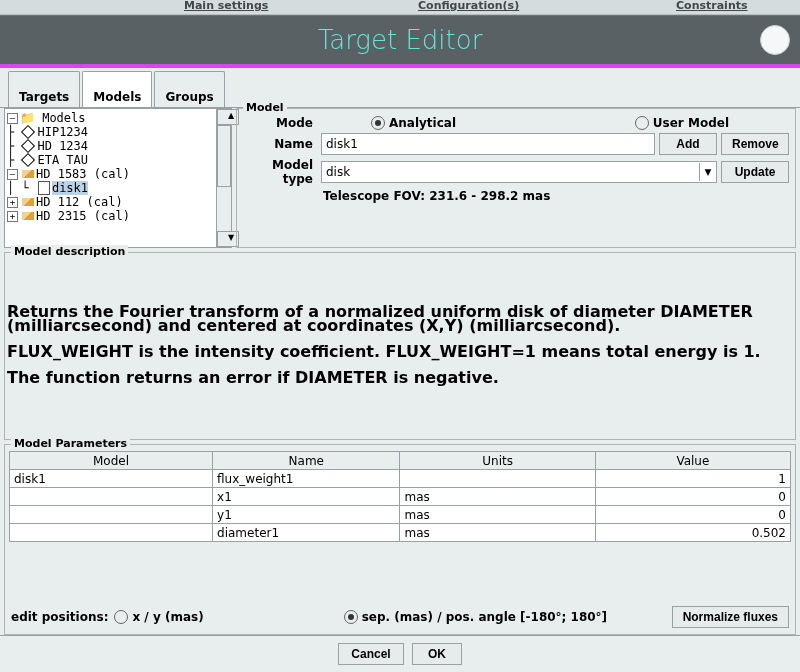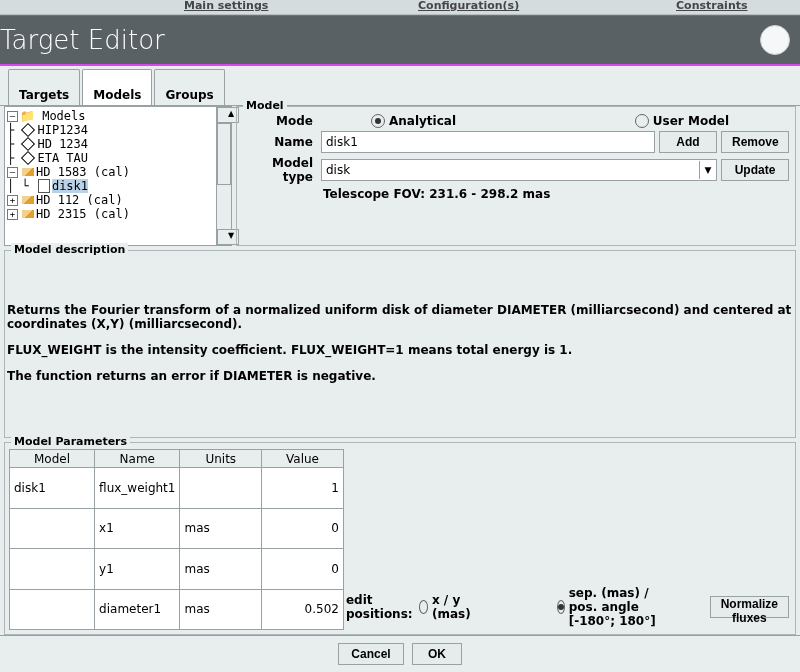--- a/index.html
+++ b/index.html
@@ -1,19 +1,19 @@
 <!DOCTYPE html>
 <html><head>
 <meta charset="utf-8">
 <style>
 html,body{margin:0;padding:0;font-family:"DejaVu Sans",Arial,sans-serif;font-size:12px;color:#000;background:#e8edee}
 .window{width:800px;height:672px;display:flex;flex-direction:column;background:#e8edee}
 .menubar{height:14px;background:#d5dcdd;border-bottom:1px solid #b6bdbe;display:flex;align-items:flex-start;font-size:11px;font-weight:bold;color:#44474a;position:relative}
 .menubar span{position:absolute;top:-1px;text-decoration:underline}
-.titlebar{height:48px;background:#5a6165;display:flex;align-items:center;color:#ffffff;font-size:26px;font-weight:300;position:relative;border-top:1px solid #6d7478;border-bottom:2px solid #d946ef}
+.titlebar{height:48px;background:#5a6165;display:flex;align-items:center;justify-content:center;color:#5eead4;font-size:26px;font-weight:300;position:relative;border-top:1px solid #6d7478;border-bottom:4px solid #d946ef}
 .titlebar .close{position:absolute;right:10px;top:9px;width:28px;height:28px;border-radius:50%;background:#f5f7f8;border:1px solid #c8cfd2}
 .tabs{display:flex;align-items:flex-end;padding:3px 0 0 8px;border-bottom:1px solid #9aa1a4}
 .tab{padding:18px 10px 3px 10px;border:1px solid #9aa1a4;background:#e8edee;margin-right:2px;border-bottom:none;font-size:12px;font-weight:bold;cursor:pointer;border-radius:2px 2px 0 0}
 .tab.active{background:#fff}
 .body{flex:1;display:flex;flex-direction:column;padding:0 4px}
 .upper{display:flex;height:140px}
 .tree-wrap{width:226px;border:1px solid #9aa1a4;background:#fff;position:relative;display:flex}
 .tree{flex:1;padding:2px 0 0 2px;font-family:"DejaVu Sans Mono",monospace;font-size:12px;line-height:14px;overflow:hidden}
 .tree-line{white-space:pre;display:flex;align-items:center;height:14px}
 .diamond{width:8px;height:8px;border:1px solid #000;transform:rotate(45deg);margin:0 4px 0 2px}
@@ -33,22 +33,22 @@
 .radio{display:flex;align-items:center;margin-right:30px}
 .radio .dot{width:12px;height:12px;border-radius:50%;border:1px solid #666;margin-right:4px;display:flex;align-items:center;justify-content:center}
 .radio.checked .dot::after{content:"";width:6px;height:6px;border-radius:50%;background:#333}
 input[type=text],.select{border:1px solid #9aa1a4;background:#fff;height:20px;padding:0 4px;font-size:12px;font-family:inherit}
 .btn{border:1px solid #9aa1a4;background:#e6ebec;height:22px;padding:0 10px;font-size:12px;font-weight:bold;cursor:pointer}
 .select{flex:1;display:flex;align-items:center;justify-content:space-between}
 .select .arrow{width:16px;height:18px;border-left:1px solid #9aa1a4;text-align:center;font-size:9px;line-height:18px;margin-right:-4px}
 .fov{margin-left:80px;font-weight:bold;font-size:12px}
 .desc-box{border:1px solid #aeb5b7;margin-top:4px;padding:8px 2px;min-height:170px;background:#e8edee;position:relative}
 .desc-box .legend{position:absolute;top:-8px;left:6px;background:#e8edee;padding:0 3px;font-size:11px;font-weight:bold}
-.desc-box p{margin:0 0 12px 0;font-weight:bold;font-size:12px;line-height:14px}
-.params-box{border:1px solid #aeb5b7;margin-top:4px;background:#e8edee;position:relative;padding:6px 4px 4px 4px;flex:1;display:flex;flex-direction:row}
+.desc-box p{margin:0 0 12px 0;font-weight:bold;font-size:16px;line-height:14px}
+.params-box{border:1px solid #aeb5b7;margin-top:4px;background:#e8edee;position:relative;padding:6px 4px 4px 4px;flex:1;display:flex;flex-direction:column}
 .params-box .legend{position:absolute;top:-8px;left:6px;background:#e8edee;padding:0 3px;font-size:11px;font-weight:bold}
 table{width:100%;border-collapse:collapse;background:#fff;font-size:12px}
 th,td{border:1px solid #9aa1a4;padding:1px 4px;height:15px;text-align:left;background:#fff}
 th{background:#e8edee;text-align:center;font-weight:normal}
 td.r{text-align:right}
 .bottom-opts{display:flex;align-items:center;margin-top:auto;padding:6px 2px 2px 2px}
 .footer{border-top:1px solid #9aa1a4;height:36px;display:flex;align-items:center;justify-content:center;gap:8px;background:#e8edee}
 </style>
 </head>
 <body>

